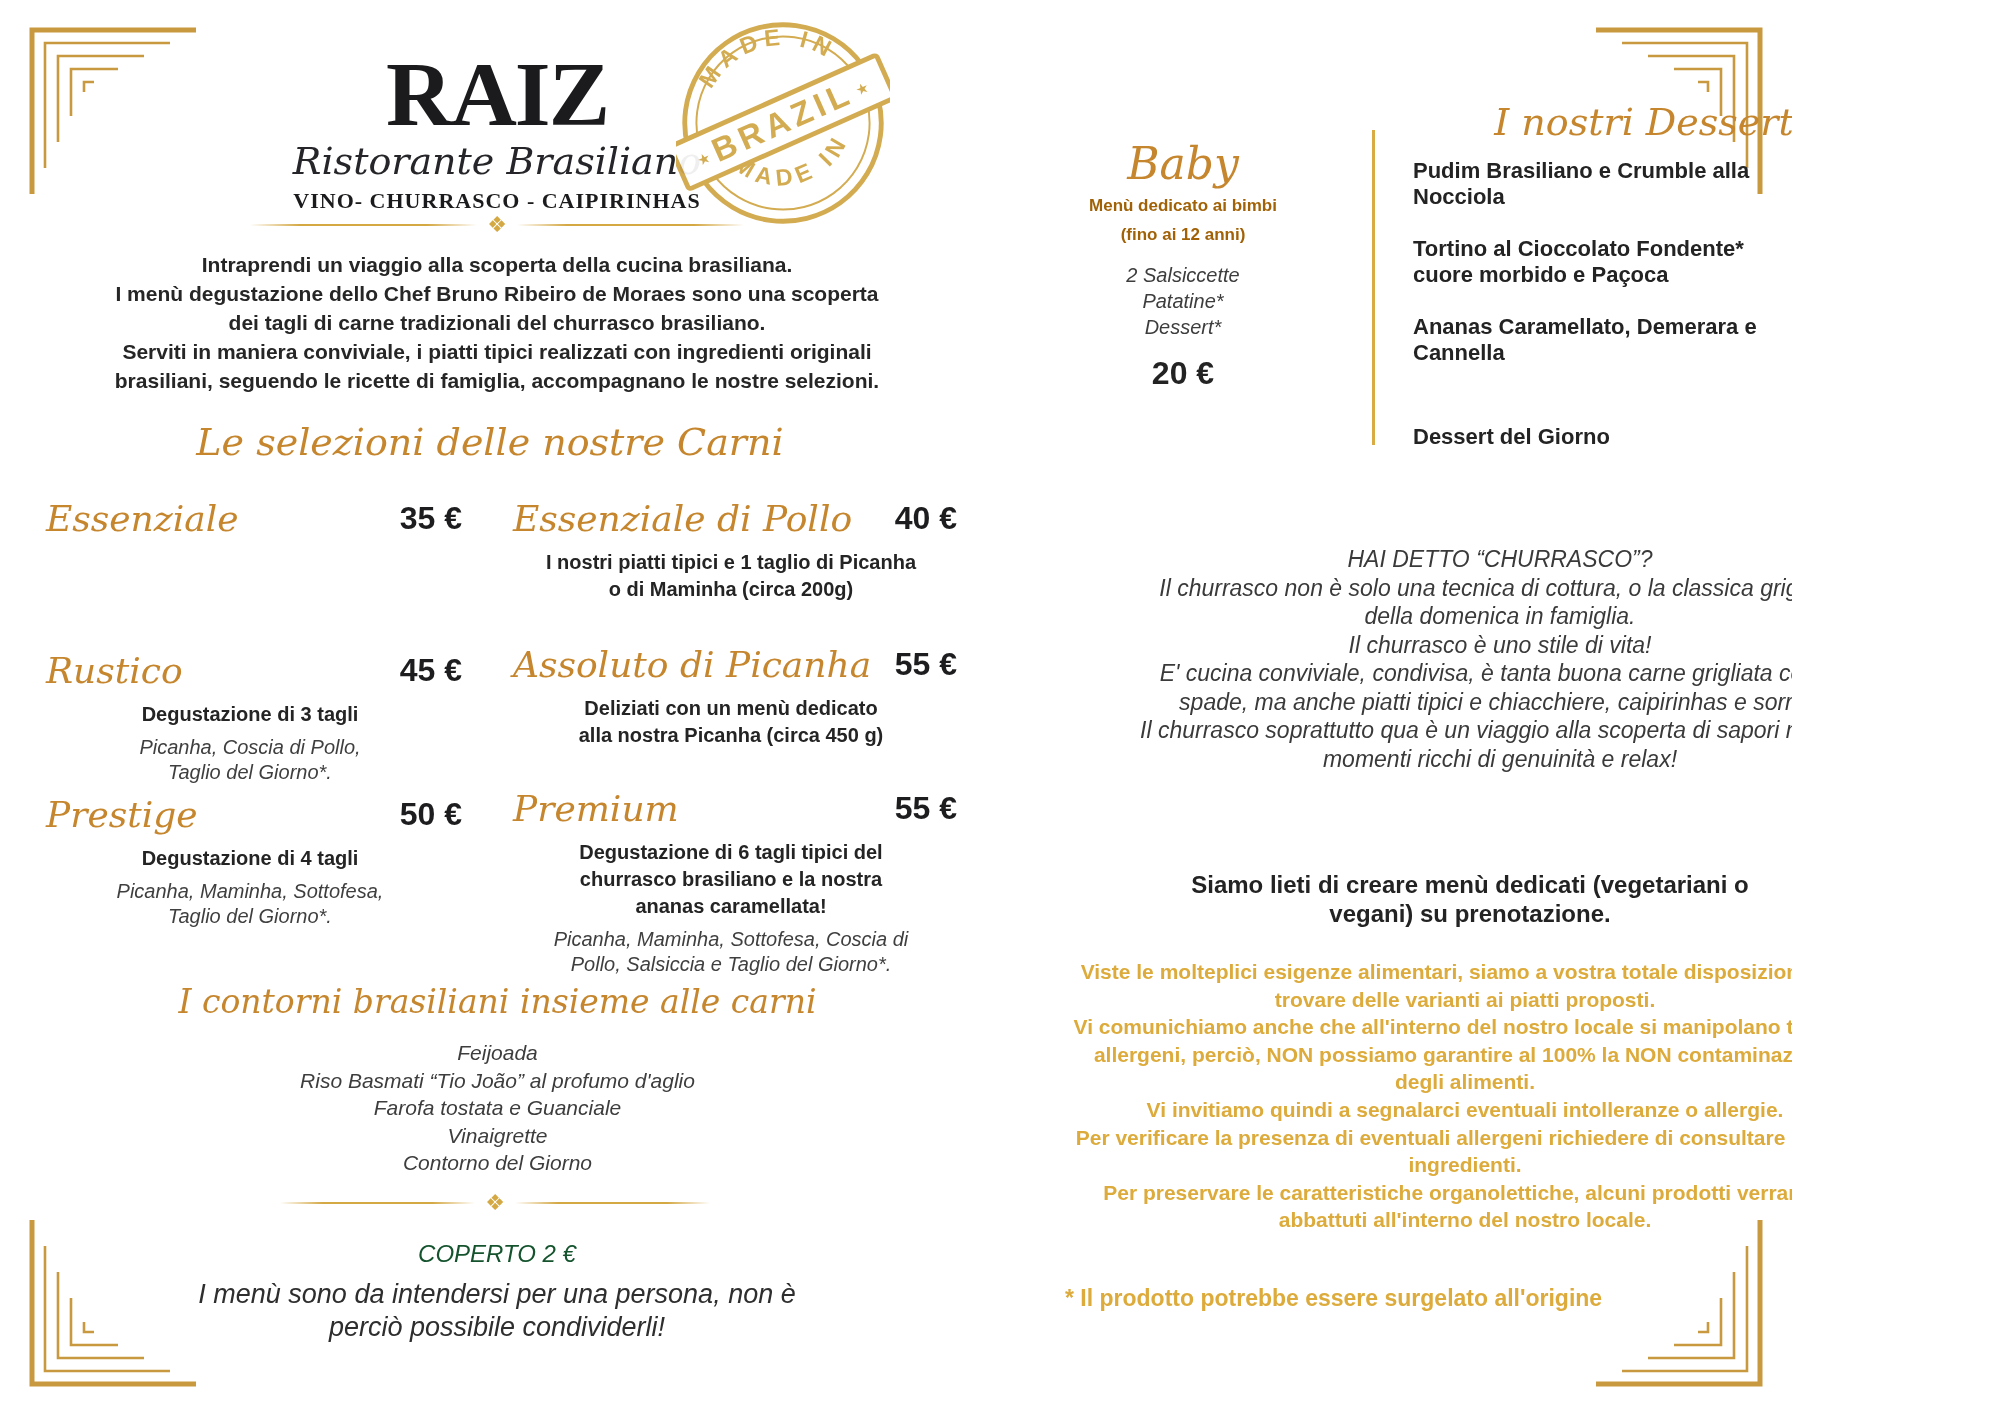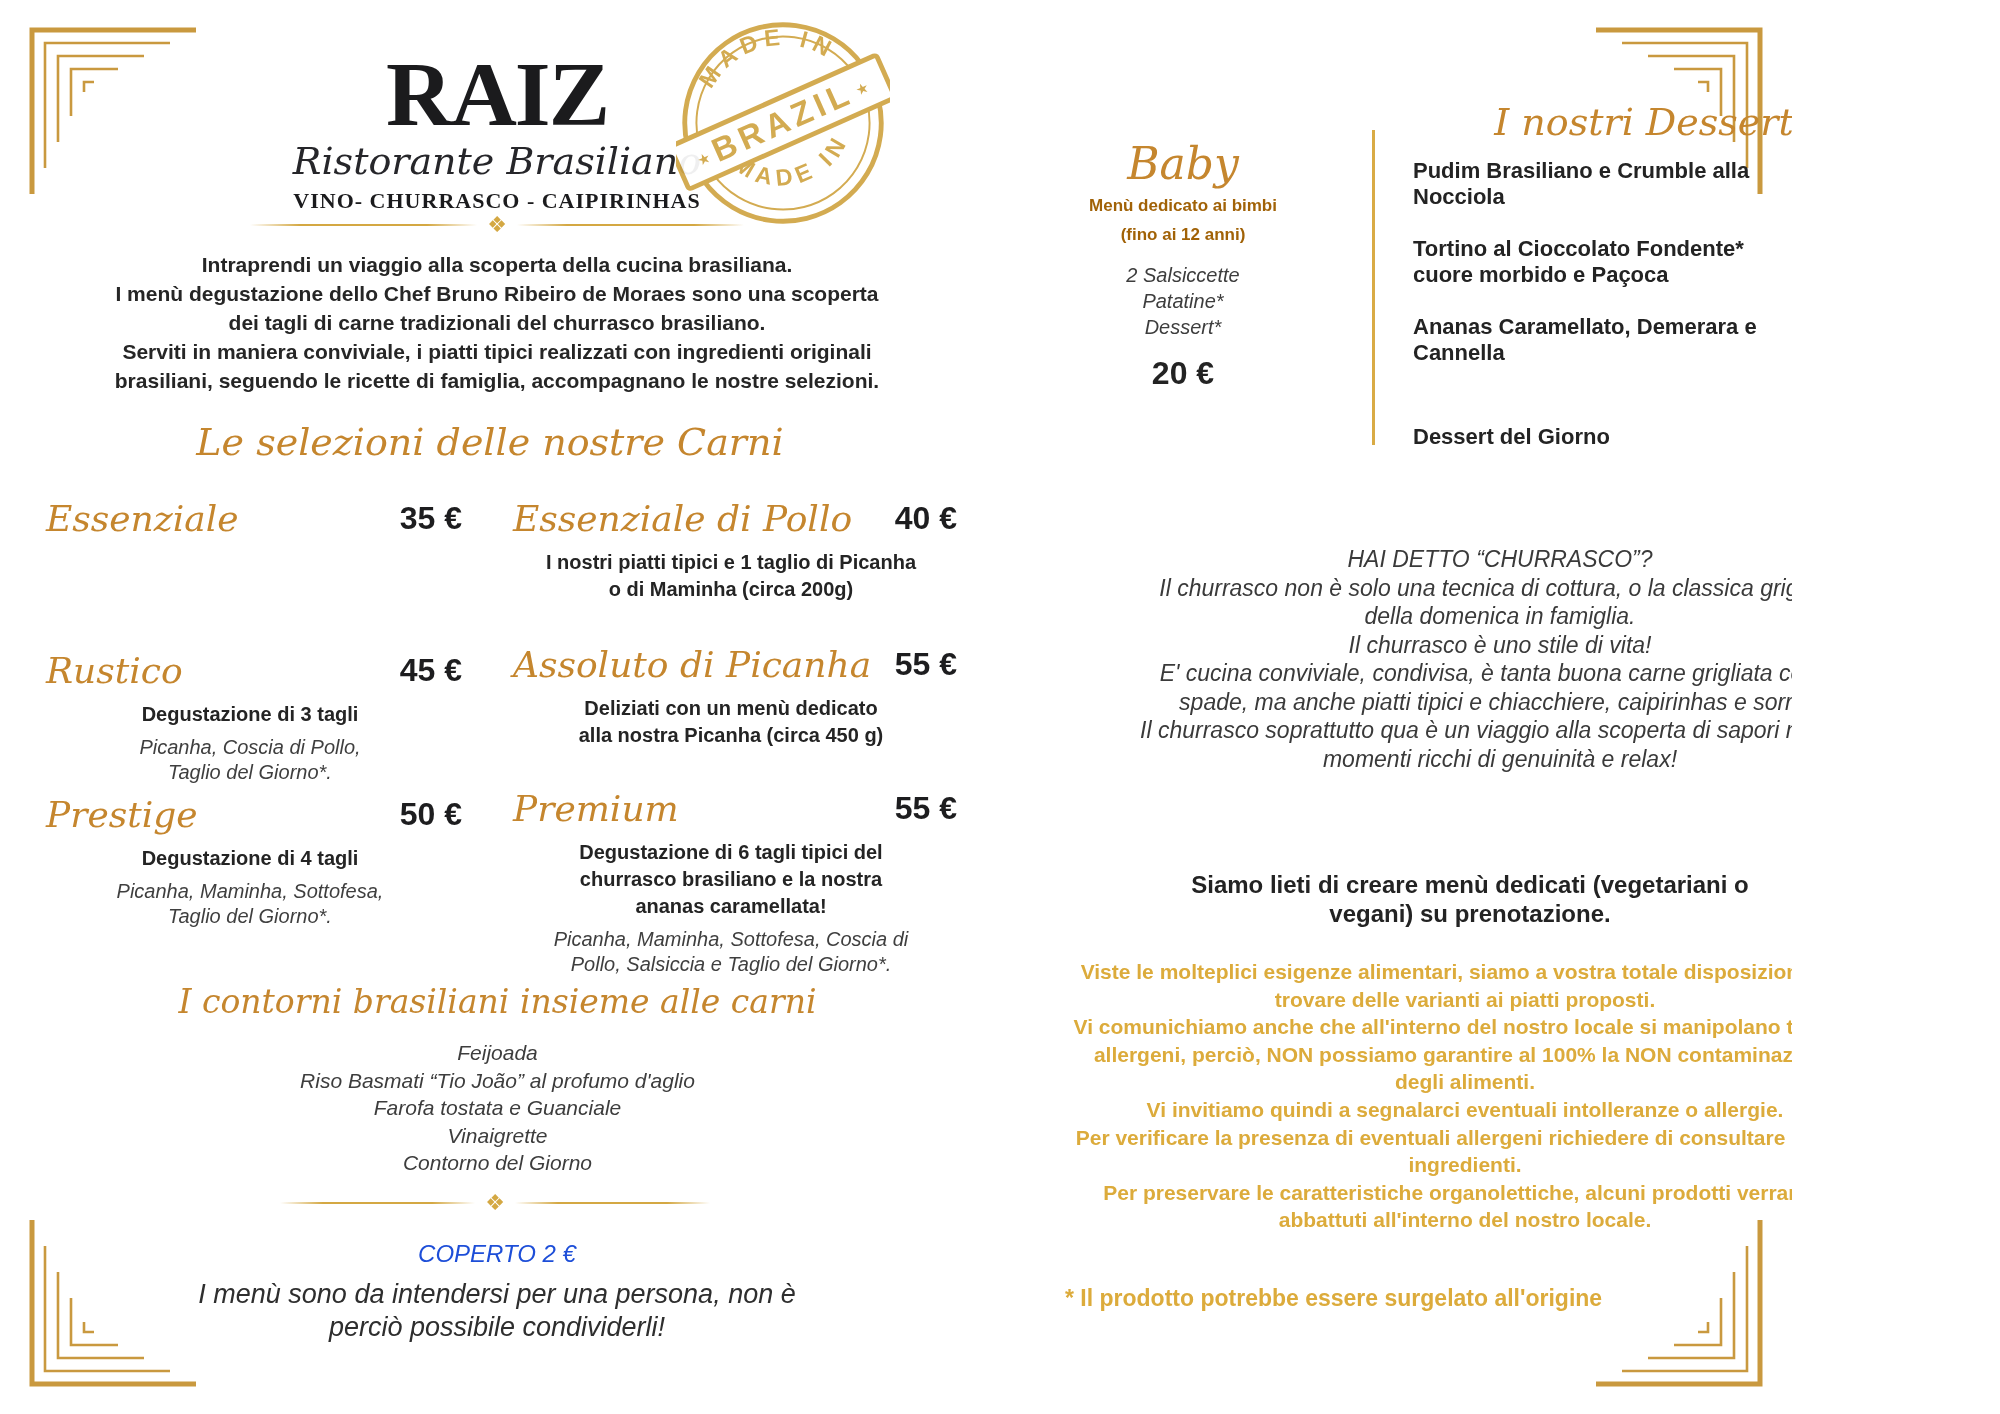--- a/index.html
+++ b/index.html
@@ -18,21 +18,21 @@
              color:#1b1b1d;margin-top:6px;}
   .script{font-family:"DejaVu Serif", serif;font-style:italic;font-weight:normal;color:#c5862e;}
   .intro{font-weight:bold;font-size:21px;line-height:29px;color:#262626;}
   .sec-heading{font-size:38px;line-height:1.2;}
   .item-head{display:flex;justify-content:space-between;align-items:center;}
   .item-name{font-size:36px;line-height:1.25;padding-left:8px;}
   .price{font-weight:bold;font-size:32px;color:#1d1d1f;white-space:nowrap;}
   .desc{font-weight:bold;font-size:20px;line-height:27px;color:#242424;text-align:center;margin-top:8px;}
   .note{font-style:italic;font-size:20px;line-height:25px;color:#3f3f3f;text-align:center;margin-top:7px;}
   .contorni-list{font-style:italic;font-size:21px;line-height:27.5px;color:#3d3d3d;margin-top:18px;}
-  .coperto{font-style:italic;font-size:24px;color:#1d4ed8;}
+  .coperto{font-style:italic;font-size:24px;color:#14532d;}
   .share-note{font-style:italic;font-size:27px;line-height:33px;color:#2e2e2e;margin-top:10px;}
   .baby-line{font-weight:bold;font-size:17px;line-height:29px;color:#a16207;}
   .baby-items{font-style:italic;font-size:20px;line-height:26px;color:#3d3d3d;margin-top:13px;}
   .baby-price{font-weight:bold;font-size:32px;margin-top:15px;}
   .dessert-row{display:flex;justify-content:space-between;align-items:center;}
   .dessert-name{font-weight:bold;font-size:22px;line-height:26px;color:#232323;width:358px;text-align:left;}
   .churrasco{font-style:italic;font-size:23px;line-height:28.5px;color:#3a3a3a;}
   .veg-note{font-weight:bold;font-size:24px;line-height:29px;color:#232323;}
   .gold-note{font-weight:bold;font-size:21px;line-height:27.6px;color:#dcab3b;}
   .frozen-note{font-weight:bold;font-size:23px;color:#dcab3b;}

